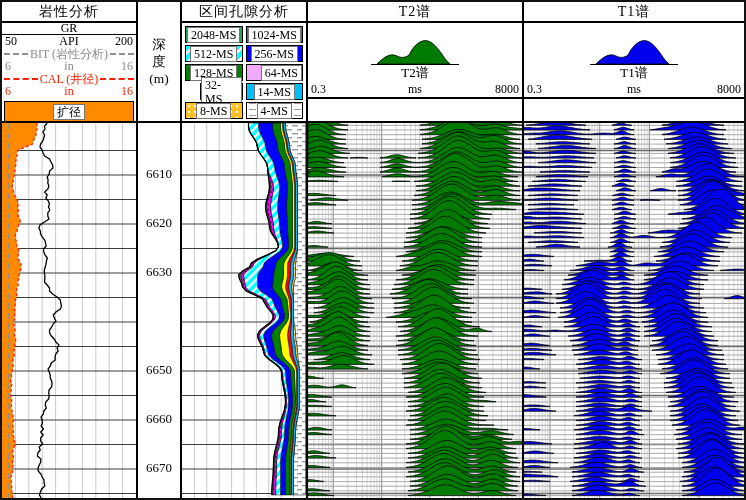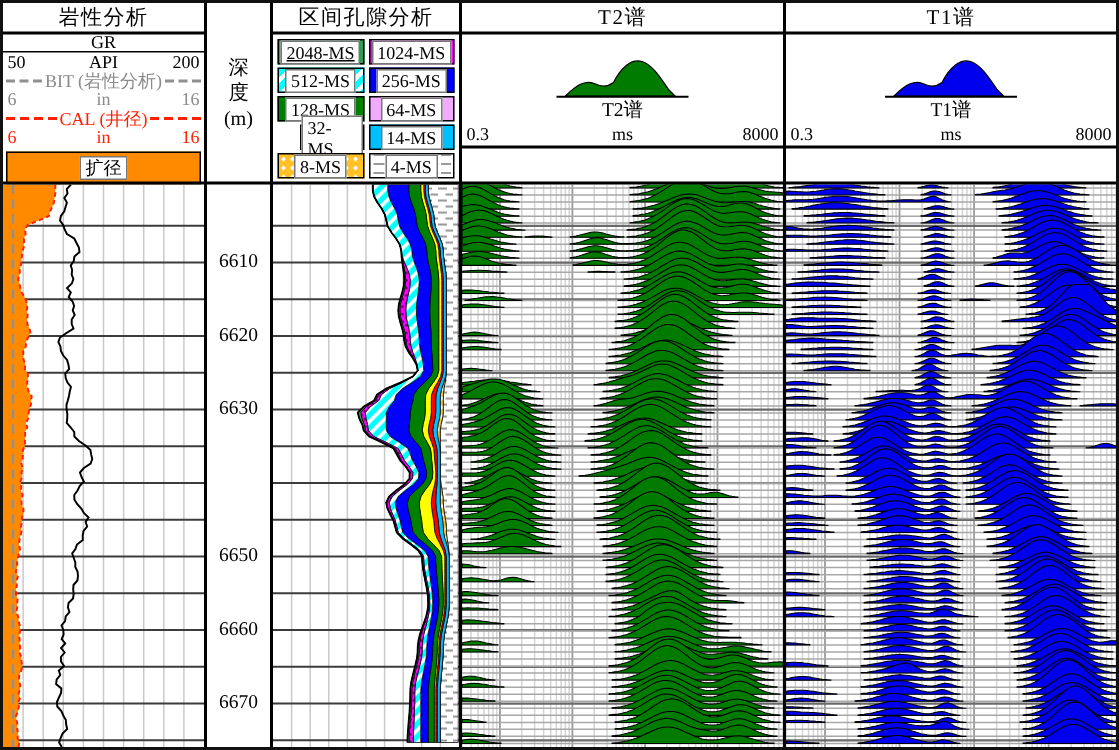--- a/index.html
+++ b/index.html
@@ -127,36 +127,36 @@
           <div class="dtick" style="top: 337px;">6670</div>
         </div>
   </div>
 
   <div class="vline" style="left:178px"></div>
 
   <div class="track" style="left:180px;width:124px">
     <div class="hdr">
       <div class="title">区间孔隙分析</div>
       <div id="legend-grid">
-            <div class="lg-chip " style="background-color: rgb(46, 158, 80); text-decoration: underline;">
+            <div class="lg-chip " style="background-color: rgb(46, 158, 80);">
               <span class="chip">2048-MS</span>
             </div>
             <div class="lg-chip pat-dots-dark" style="background-color: rgb(255, 0, 255);">
               <span class="chip">1024-MS</span>
             </div>
             <div class="lg-chip pat-hatch" style="background-color: rgb(0, 255, 255);">
               <span class="chip">512-MS</span>
             </div>
             <div class="lg-chip " style="background-color: rgb(0, 0, 255);">
               <span class="chip">256-MS</span>
             </div>
             <div class="lg-chip " style="background-color: rgb(0, 128, 0);">
               <span class="chip">128-MS</span>
             </div>
-            <div class="lg-chip " style="background-color: #f0abfc;">
+            <div class="lg-chip " style="background-color: #f0abfc; justify-content: flex-end;">
               <span class="chip">64-MS</span>
             </div>
             <div class="lg-chip " style="background-color: rgb(255, 0, 0); margin-left: 15px;">
               <span class="chip">32-MS</span>
             </div>
             <div class="lg-chip " style="background-color: rgb(0, 191, 255);">
               <span class="chip">14-MS</span>
             </div>
             <div class="lg-chip pat-dots-white" style="background-color: rgb(255, 193, 37);">
               <span class="chip">8-MS</span>

